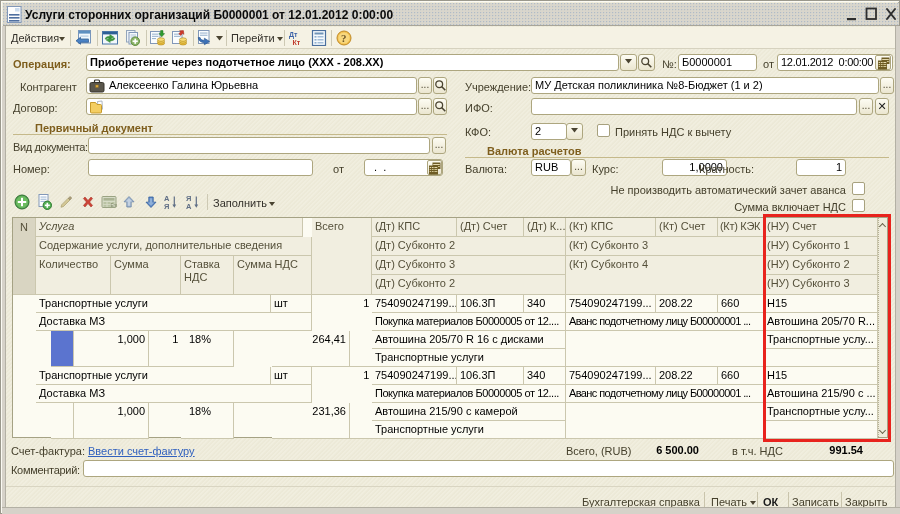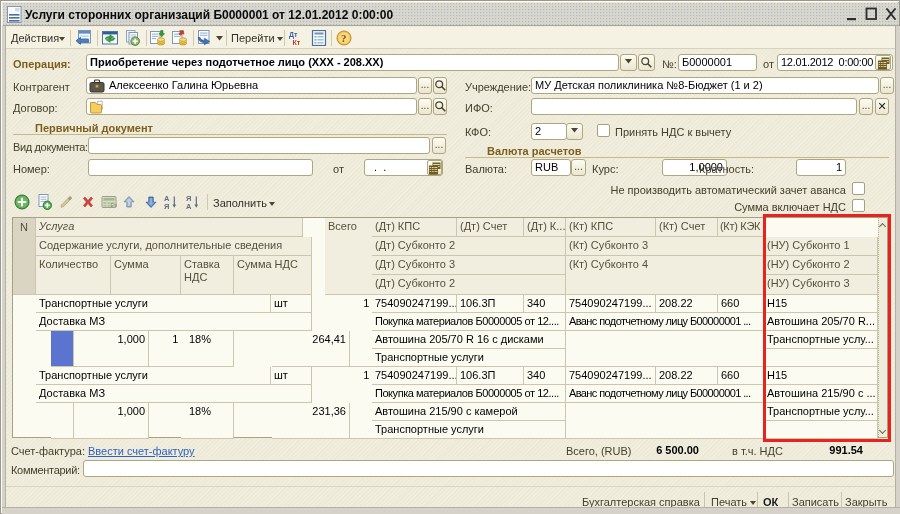--- a/index.html
+++ b/index.html
@@ -157,21 +157,21 @@
         <rect x="1" y="3.5" width="9" height="9" fill="#6e5c24"></rect>
         <rect x="1.7" y="5" width="7.6" height="1" fill="#e4d9ae"></rect>
         <rect x="1.7" y="7" width="7.6" height="1" fill="#cfc492"></rect>
         <rect x="1.7" y="9" width="7.6" height="1" fill="#cfc492"></rect>
         <g fill="#6e5c24">
           <rect x="3.2" y="4.6" width="0.8" height="7.6"></rect>
           <rect x="5.6" y="4.6" width="0.8" height="7.6"></rect>
         </g>
       </svg></div>
 
- <div class="lbl" style="left:12px;top:80px;">Контрагент</div>
+ <div class="lbl" style="left:19px;top:80px;">Контрагент</div>
  <div class="fld" style="left:85px;top:76px;width:331px;padding-left:22px;">Алексеенко Галина Юрьевна</div>
  <svg class="abs" style="left:88px;top:78px" width="16" height="14" viewBox="0 0 16 14">
       <rect x="1" y="3.5" width="14" height="9.5" rx="1.5" fill="#5a564c" stroke="#38352c"></rect>
       <path d="M5.5 3.5 V2 a1 1 0 0 1 1-1 h3 a1 1 0 0 1 1 1 v1.5" fill="none" stroke="#38352c" stroke-width="1.2"></path>
       <rect x="6.7" y="6" width="2.6" height="2.4" fill="#d8a93c" stroke="#9a7320" stroke-width="0.5"></rect>
     </svg>
  <div class="btn" style="left:417px;top:76px;width:14px;">...</div>
  <div class="btn" style="left:432px;top:76px;width:14px;"><svg width="13" height="13" style="margin-top:1px" viewBox="0 0 13 13">
         <circle cx="5.2" cy="5.2" r="3.4" fill="none" stroke="#4a4431" stroke-width="1.3"></circle>
         <line x1="7.8" y1="7.8" x2="11.3" y2="11.3" stroke="#4a4431" stroke-width="1.6"></line>
@@ -303,37 +303,38 @@
  <div class="abs" style="left:206px;top:193px;width:1px;height:16px;background:#cdc9b4;"></div>
  <span class="abs" style="left:212px;top:196px;color:#33302a;">Заполнить</span>
  <svg class="abs" style="left:268px;top:201px" width="7" height="5">
       <polygon points="0,0 6,0 3,4" fill="#4a4431"></polygon>
     </svg>
 
  <div id="grid" class="abs" style="left:11px;top:216px;width:876px;height:221px;border:1px solid #a5a284;background:#fcfbf2;">
       <div class="tc hc" style="left:0px;top:0px;width:23px;height:77px;background:#d9d5c2;text-align:center;padding-top:3px">N</div>
       <div class="tc hc" style="left:23px;top:0px;width:267px;height:19px;font-style:italic;">Услуга</div>
       <div class="tc hc" style="left:258px;top:0px;width:41px;height:19px;margin-top:19px;">Един...</div>
-      <div class="tc hc" style="left:312px;top:0px;width:60px;height:77px;">Всего</div>
+      <div class="tc hc" style="left:299px;top:0px;width:60px;height:77px;">Всего</div>
       <div class="tc hc" style="left:23px;top:19px;width:276px;height:19px;">Содержание услуги, дополнительные сведения</div>
       <div class="tc hc" style="left:23px;top:38px;width:75px;height:39px;">Количество</div>
       <div class="tc hc" style="left:98px;top:38px;width:70px;height:39px;">Сумма</div>
       <div class="tc hc" style="left:168px;top:38px;width:53px;height:39px;white-space:normal;line-height:13px;">Ставка НДС</div>
       <div class="tc hc" style="left:221px;top:38px;width:78px;height:39px;">Сумма НДС</div>
       <div class="tc hc" style="left:359px;top:0px;width:85px;height:19px;">(Дт) КПС</div>
       <div class="tc hc" style="left:444px;top:0px;width:67px;height:19px;">(Дт) Счет</div>
       <div class="tc hc" style="left:511px;top:0px;width:42px;height:19px;">(Дт) К...</div>
       <div class="tc hc" style="left:359px;top:19px;width:194px;height:19px;">(Дт) Субконто 2</div>
       <div class="tc hc" style="left:359px;top:38px;width:194px;height:19px;">(Дт) Субконто 3</div>
       <div class="tc hc" style="left:359px;top:57px;width:194px;height:20px;">(Дт) Субконто 2</div>
       <div class="tc hc" style="left:553px;top:0px;width:90px;height:19px;">(Кт) КПС</div>
       <div class="tc hc" style="left:643px;top:0px;width:62px;height:19px;">(Кт) Счет</div>
       <div class="tc hc" style="left:705px;top:0px;width:46px;height:19px;padding-left:2px;letter-spacing:-0.3px">(Кт) КЭК</div>
       <div class="tc hc" style="left:553px;top:19px;width:198px;height:19px;">(Кт) Субконто 3</div>
       <div class="tc hc" style="left:553px;top:38px;width:198px;height:39px;">(Кт) Субконто 4</div>
+      <div class="tc hc" style="left:751px;top:0px;width:114px;height:19px;">(НУ) Счет</div>
       <div class="tc hc" style="left:751px;top:19px;width:114px;height:19px;">(НУ) Субконто 1</div>
       <div class="tc hc" style="left:751px;top:38px;width:114px;height:19px;">(НУ) Субконто 2</div>
       <div class="tc hc" style="left:751px;top:57px;width:114px;height:20px;">(НУ) Субконто 3</div>
       <div class="tc bc rt" style="left:0px;top:77px;width:23px;height:72px;background:#5b74cf;color:#fff">1</div>
       <div class="tc bc" style="left:23px;top:77px;width:235px;height:18px;">Транспортные услуги</div>
       <div class="tc bc" style="left:258px;top:77px;width:41px;height:18px;">шт</div>
       <div class="tc bc rt" style="left:299px;top:77px;width:60px;height:72px;">1 733,33</div>
       <div class="tc bc" style="left:23px;top:95px;width:276px;height:18px;">Доставка МЗ</div>
       <div class="tc bc rt" style="left:23px;top:113px;width:75px;height:36px;">1,000</div>
       <div class="tc bc rt" style="left:98px;top:113px;width:70px;height:36px;">1 468,92</div>

